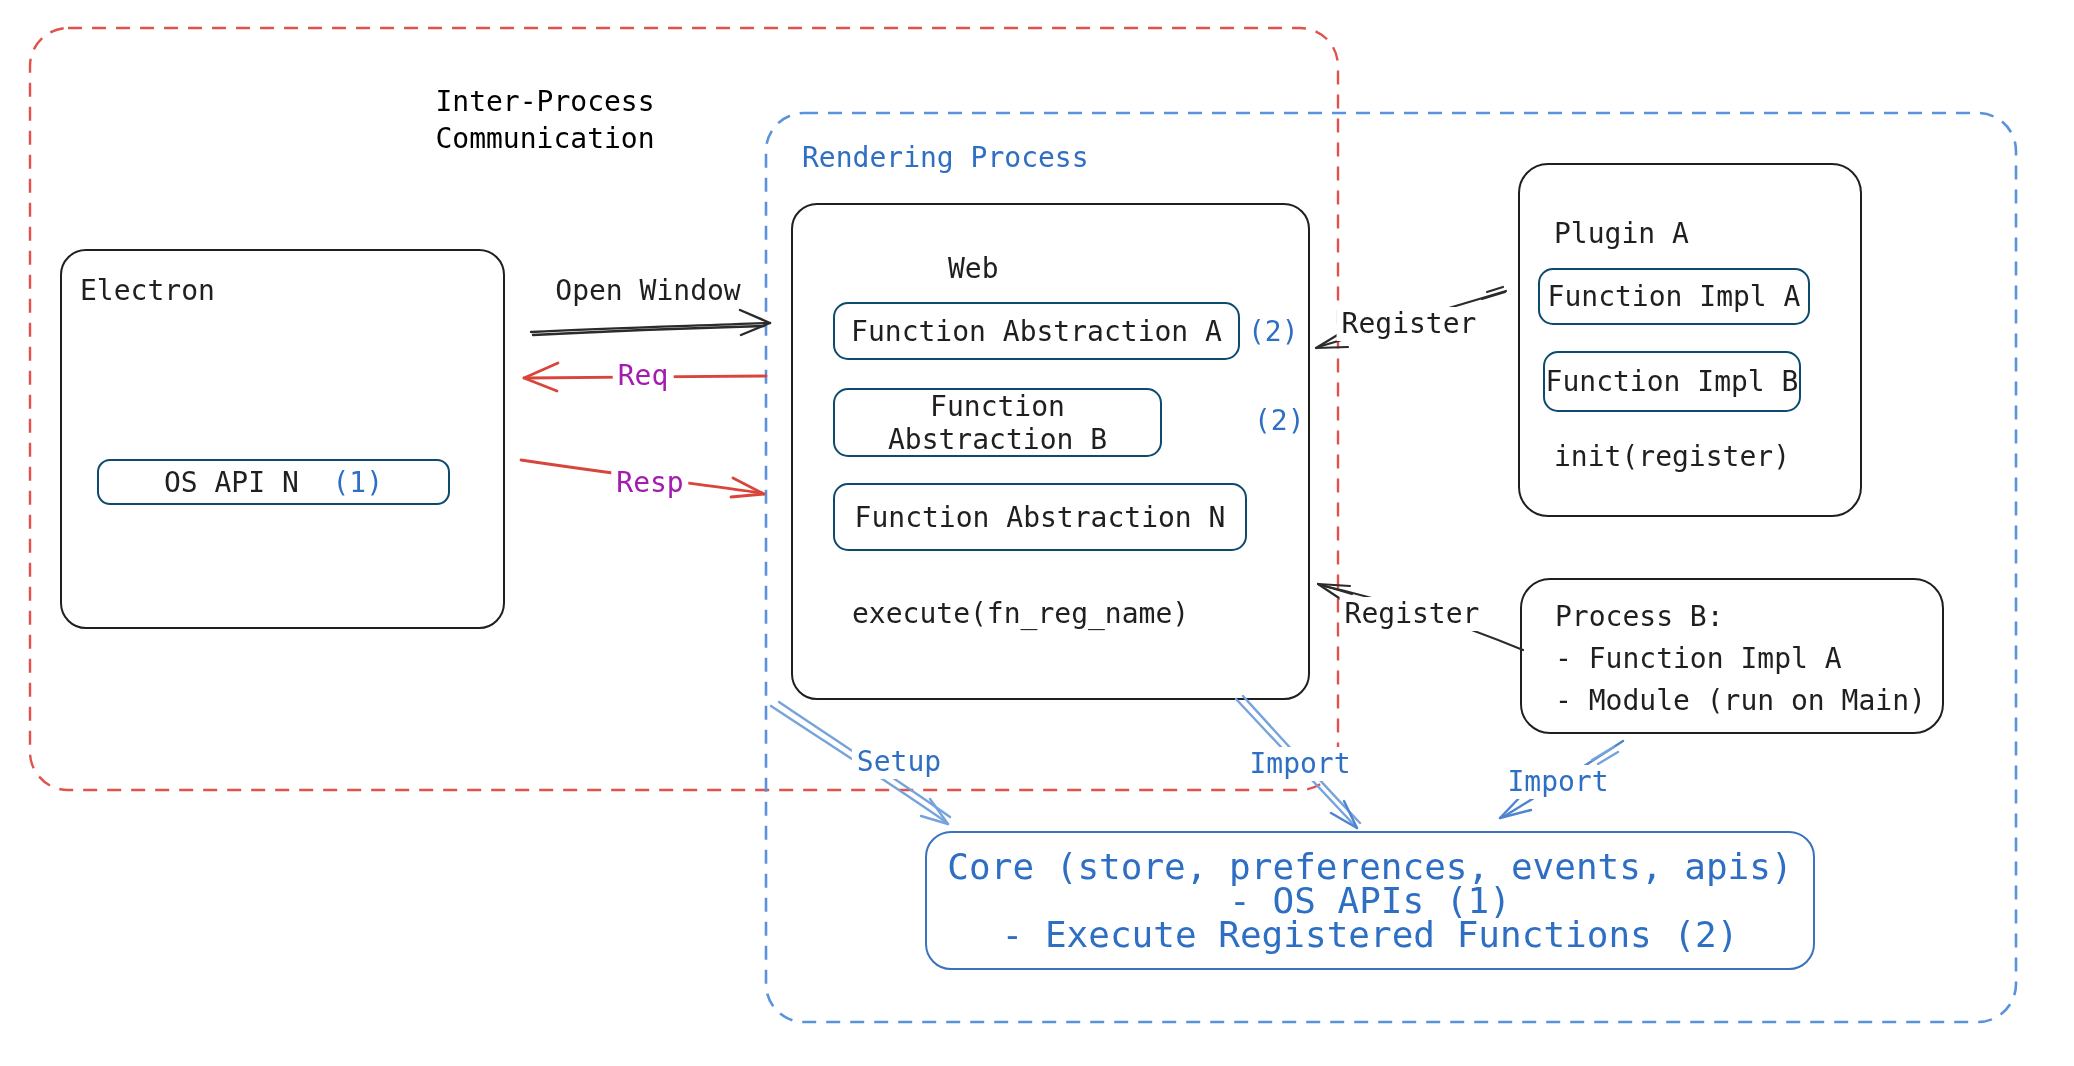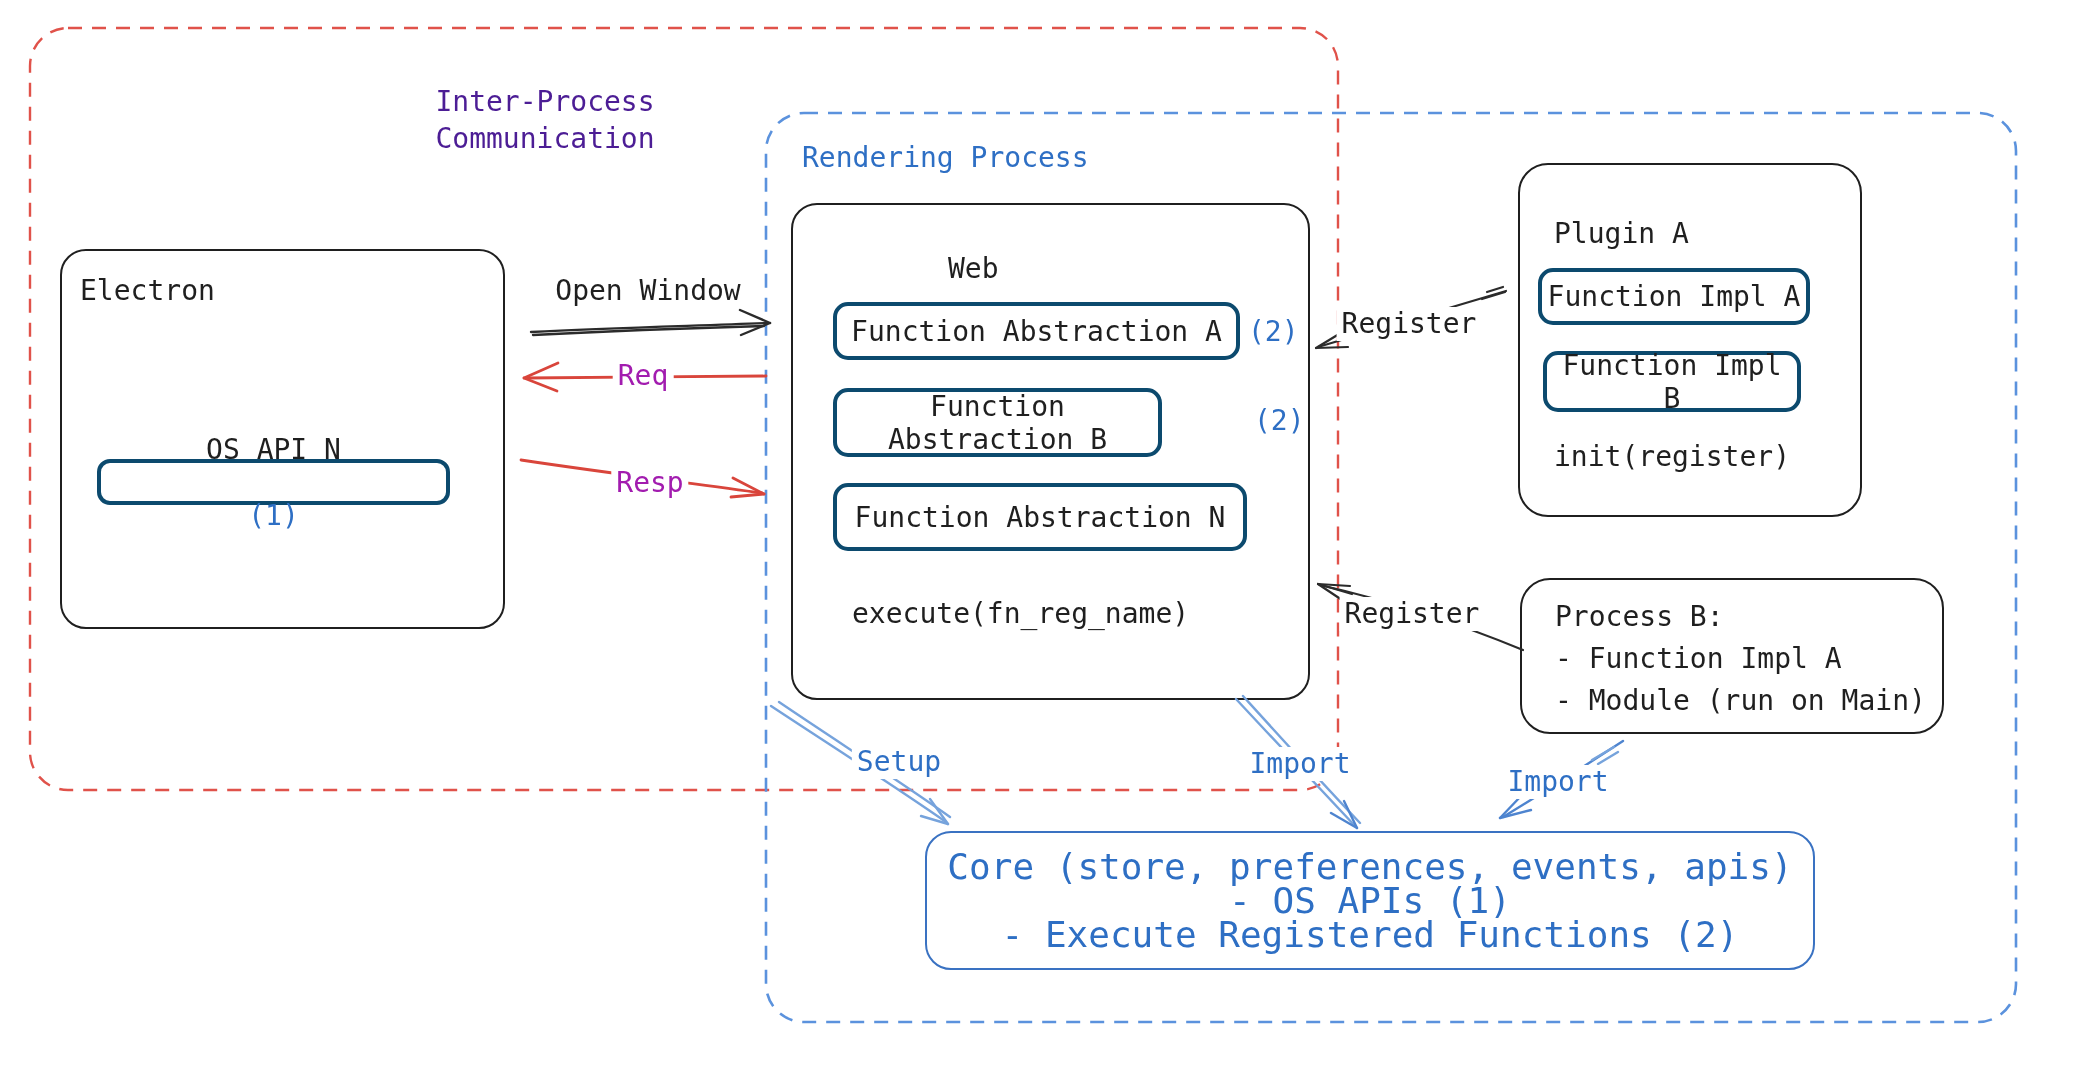--- a/index.html
+++ b/index.html
@@ -18,21 +18,21 @@
 
   .node{
     position:absolute;
     border:2.2px solid #1f1f1f;
     border-radius:26px;
     background:#ffffff;
     box-sizing:border-box;
   }
   .subnode{
     position:absolute;
-    border:4px solid #0c4a6e;
+    border:2px solid #0c4a6e;
     border-radius:15px;
     background:#ffffff;
     box-sizing:border-box;
     display:flex;align-items:center;justify-content:center;
     flex-direction:column;
     font-size:28px;
     text-align:center;
   }
   .txt{
     position:absolute;
@@ -57,35 +57,35 @@
     display:flex;flex-direction:column;
     align-items:center;justify-content:center;
     text-align:center;
     font-size:36px;line-height:34px;
     color:#2e6fc4;
   }
   .ipc-label{
     text-align:right;
     transform:translate(-50%,0);
     font-size:28px;line-height:37px;
-    color:#4c1d95;
+    color:#000000;
   }
 </style>
 </head>
 <body>
 
 <div class="canvas">
 
   <div class="abs boxlayer" style="left:0;top:0;width:2074px;height:1066px;">
 
     <div class="node" style="left:60px;top:249px;width:445px;height:380px;"></div>
     <div class="txt" style="left:80px;top:274px;">Electron</div>
 
 
-    <div class="subnode" style="left:97px;top:459px;width:353px;height:46px;border-radius:13px;flex-direction:column;">
+    <div class="subnode" style="left:97px;top:459px;width:353px;height:46px;border-radius:13px;flex-direction:row;">
       <span>OS API N</span>&nbsp;&nbsp;<span class="blue">(1)</span>
     </div>
 
     <div class="node" style="left:791px;top:203px;width:519px;height:497px;"></div>
     <div class="txt" style="left:948px;top:252px;">Web</div>
 
     <div class="subnode" style="left:833px;top:302px;width:407px;height:58px;">
       <span>Function Abstraction A</span>
     </div>
     <div class="txt blue" style="left:1248px;top:315px;">(2)</div>

